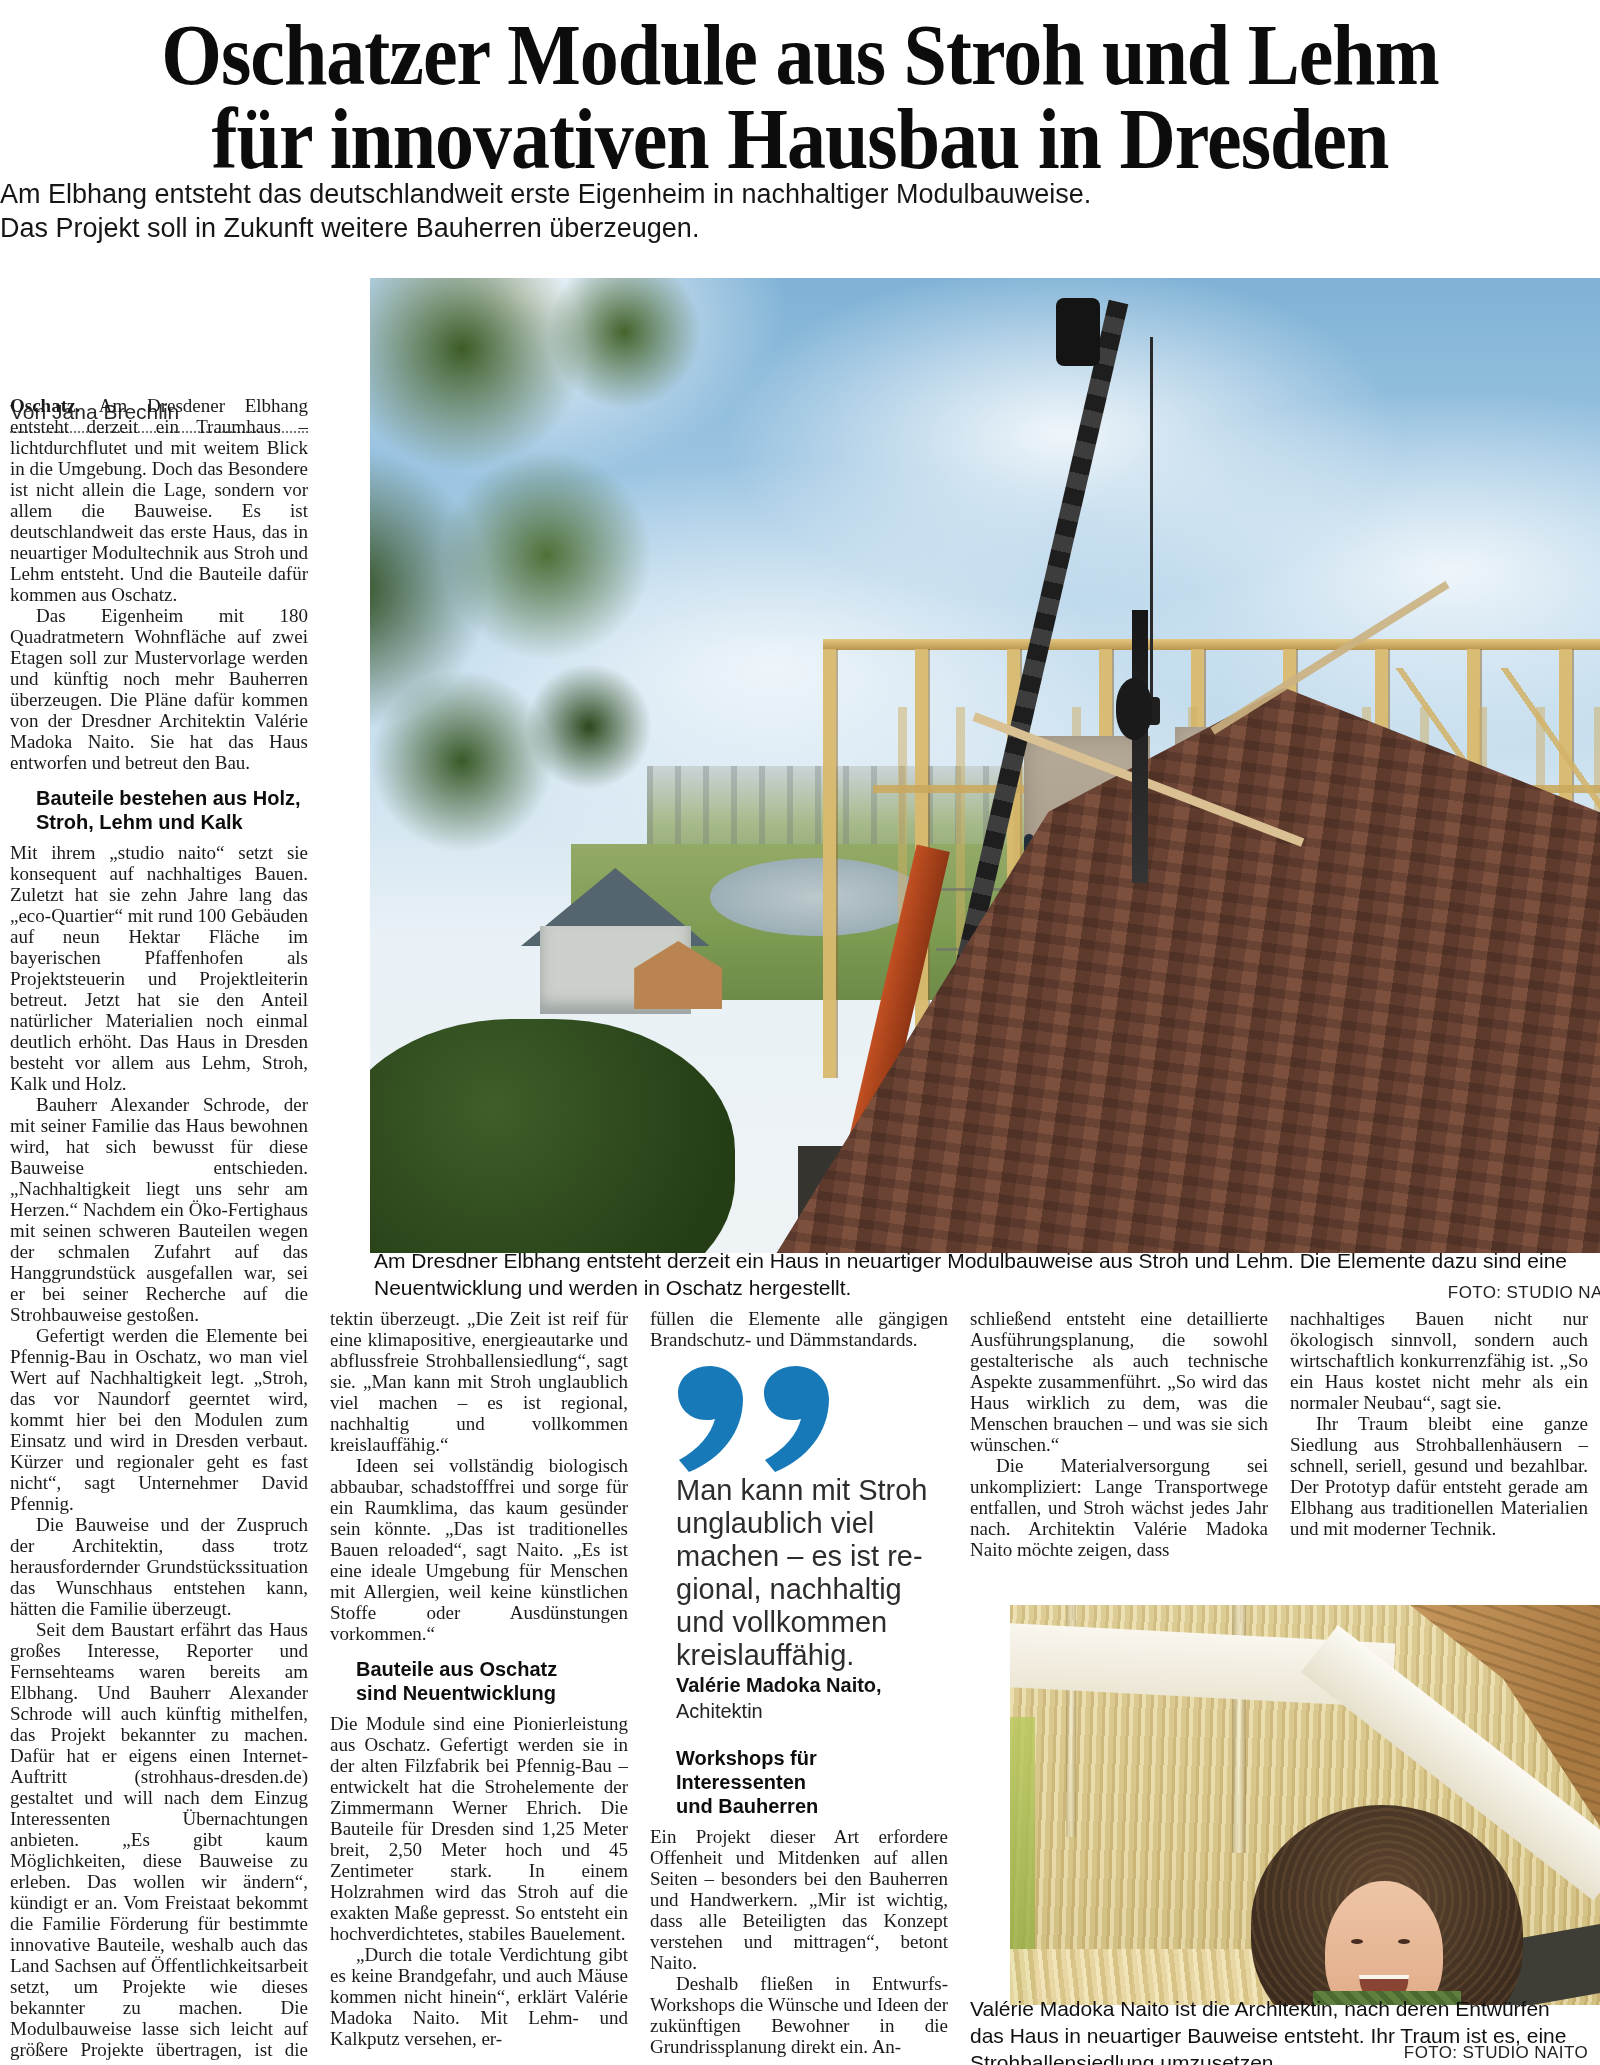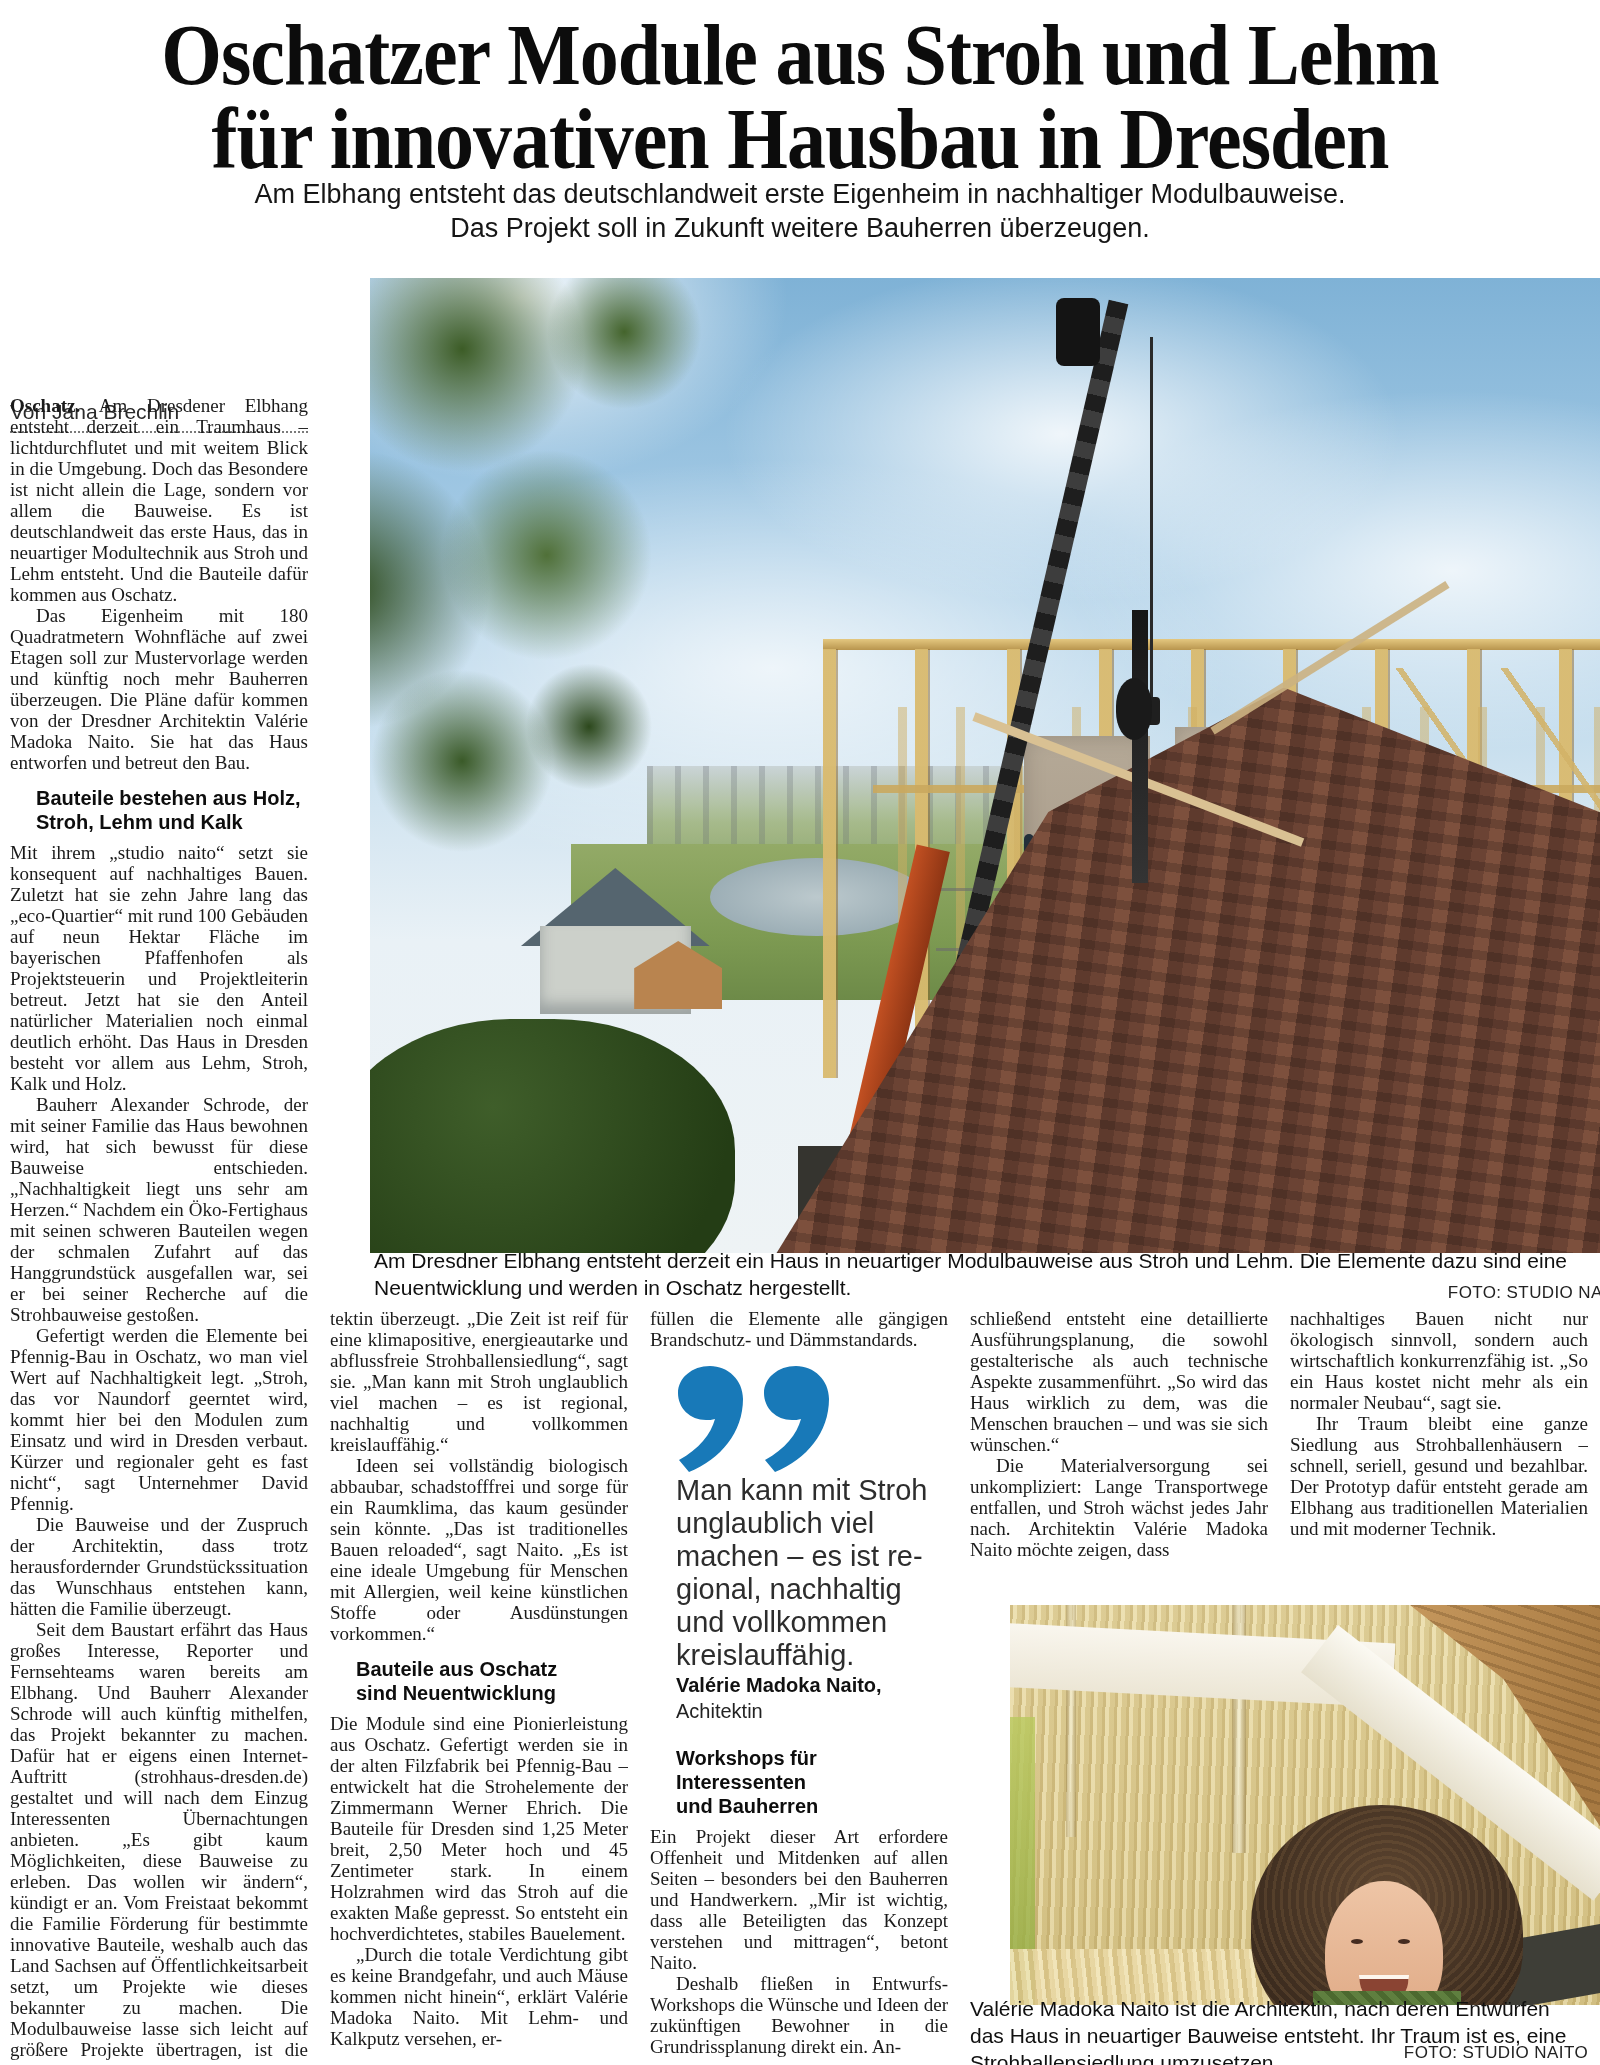--- a/index.html
+++ b/index.html
@@ -4,21 +4,21 @@
 <style>
   html,body{margin:0;padding:0;}
   body{width:1600px;height:2065px;position:relative;background:#fff;overflow:hidden;
        font-family:"Liberation Serif",serif;color:#1a1a1a;}
   .page{position:absolute;inset:0;padding-left:25px;}
 
   
   .title{position:absolute;top:14px;left:0;width:1600px;margin:0;text-align:center;
          font:700 78px/76px "Liberation Serif",serif;letter-spacing:-1px;color:#0c0c0c;
          white-space:pre-line;transform:scaleY(1.1);transform-origin:top center;}
-  .subtitle{position:absolute;top:177px;left:0;width:1600px;margin:0;text-align:center;
+  .subtitle{position:absolute;top:177px;left:0;width:1600px;margin:0;
             font:400 27px/34px "Liberation Sans",sans-serif;color:#161616;white-space:pre-line;}
   .byline{position:absolute;left:10px;top:352px;width:298px;
           font:400 21px/24px "Liberation Sans",sans-serif;color:#2a2a2a;
           border-bottom:2px dotted #7a7a7a;padding-bottom:7px;margin-top:48px;}
 
   
   .col{position:absolute;width:298px;font:400 19px/21px "Liberation Serif",serif;
        text-align:justify;hyphens:auto;-webkit-hyphens:auto;overflow:hidden;}
   .col p{margin:0;}
   .col p.ind{text-indent:26px;}

